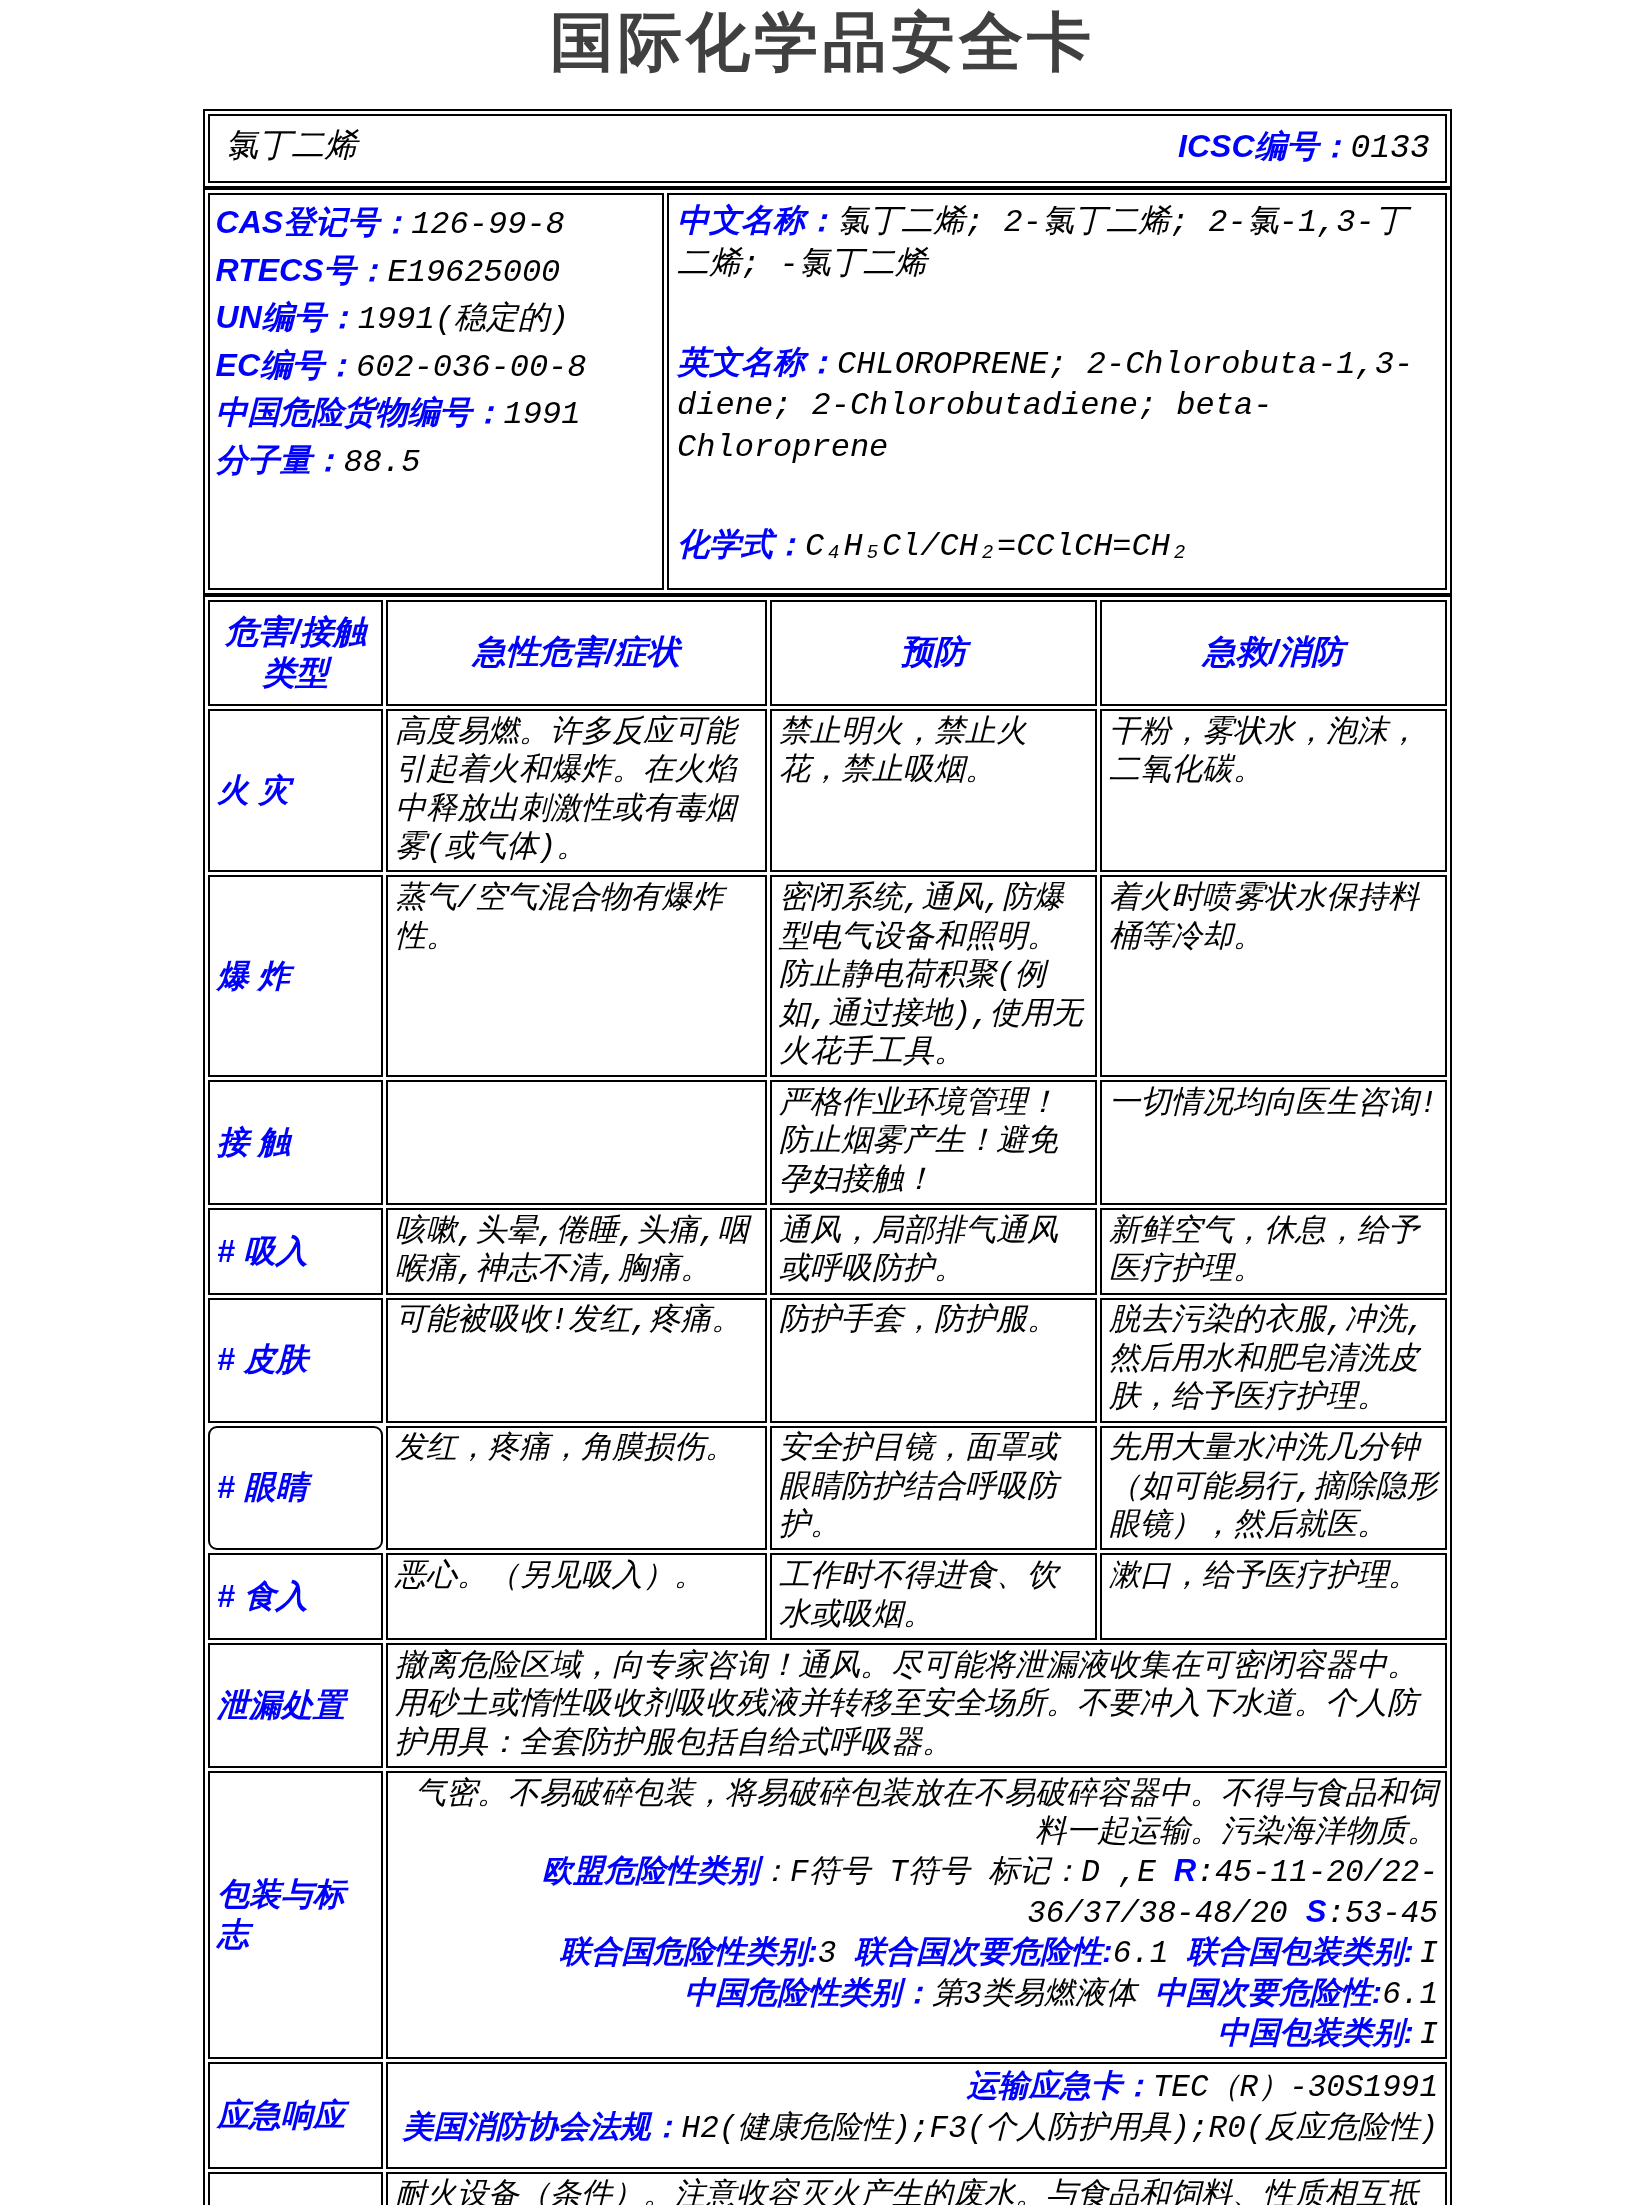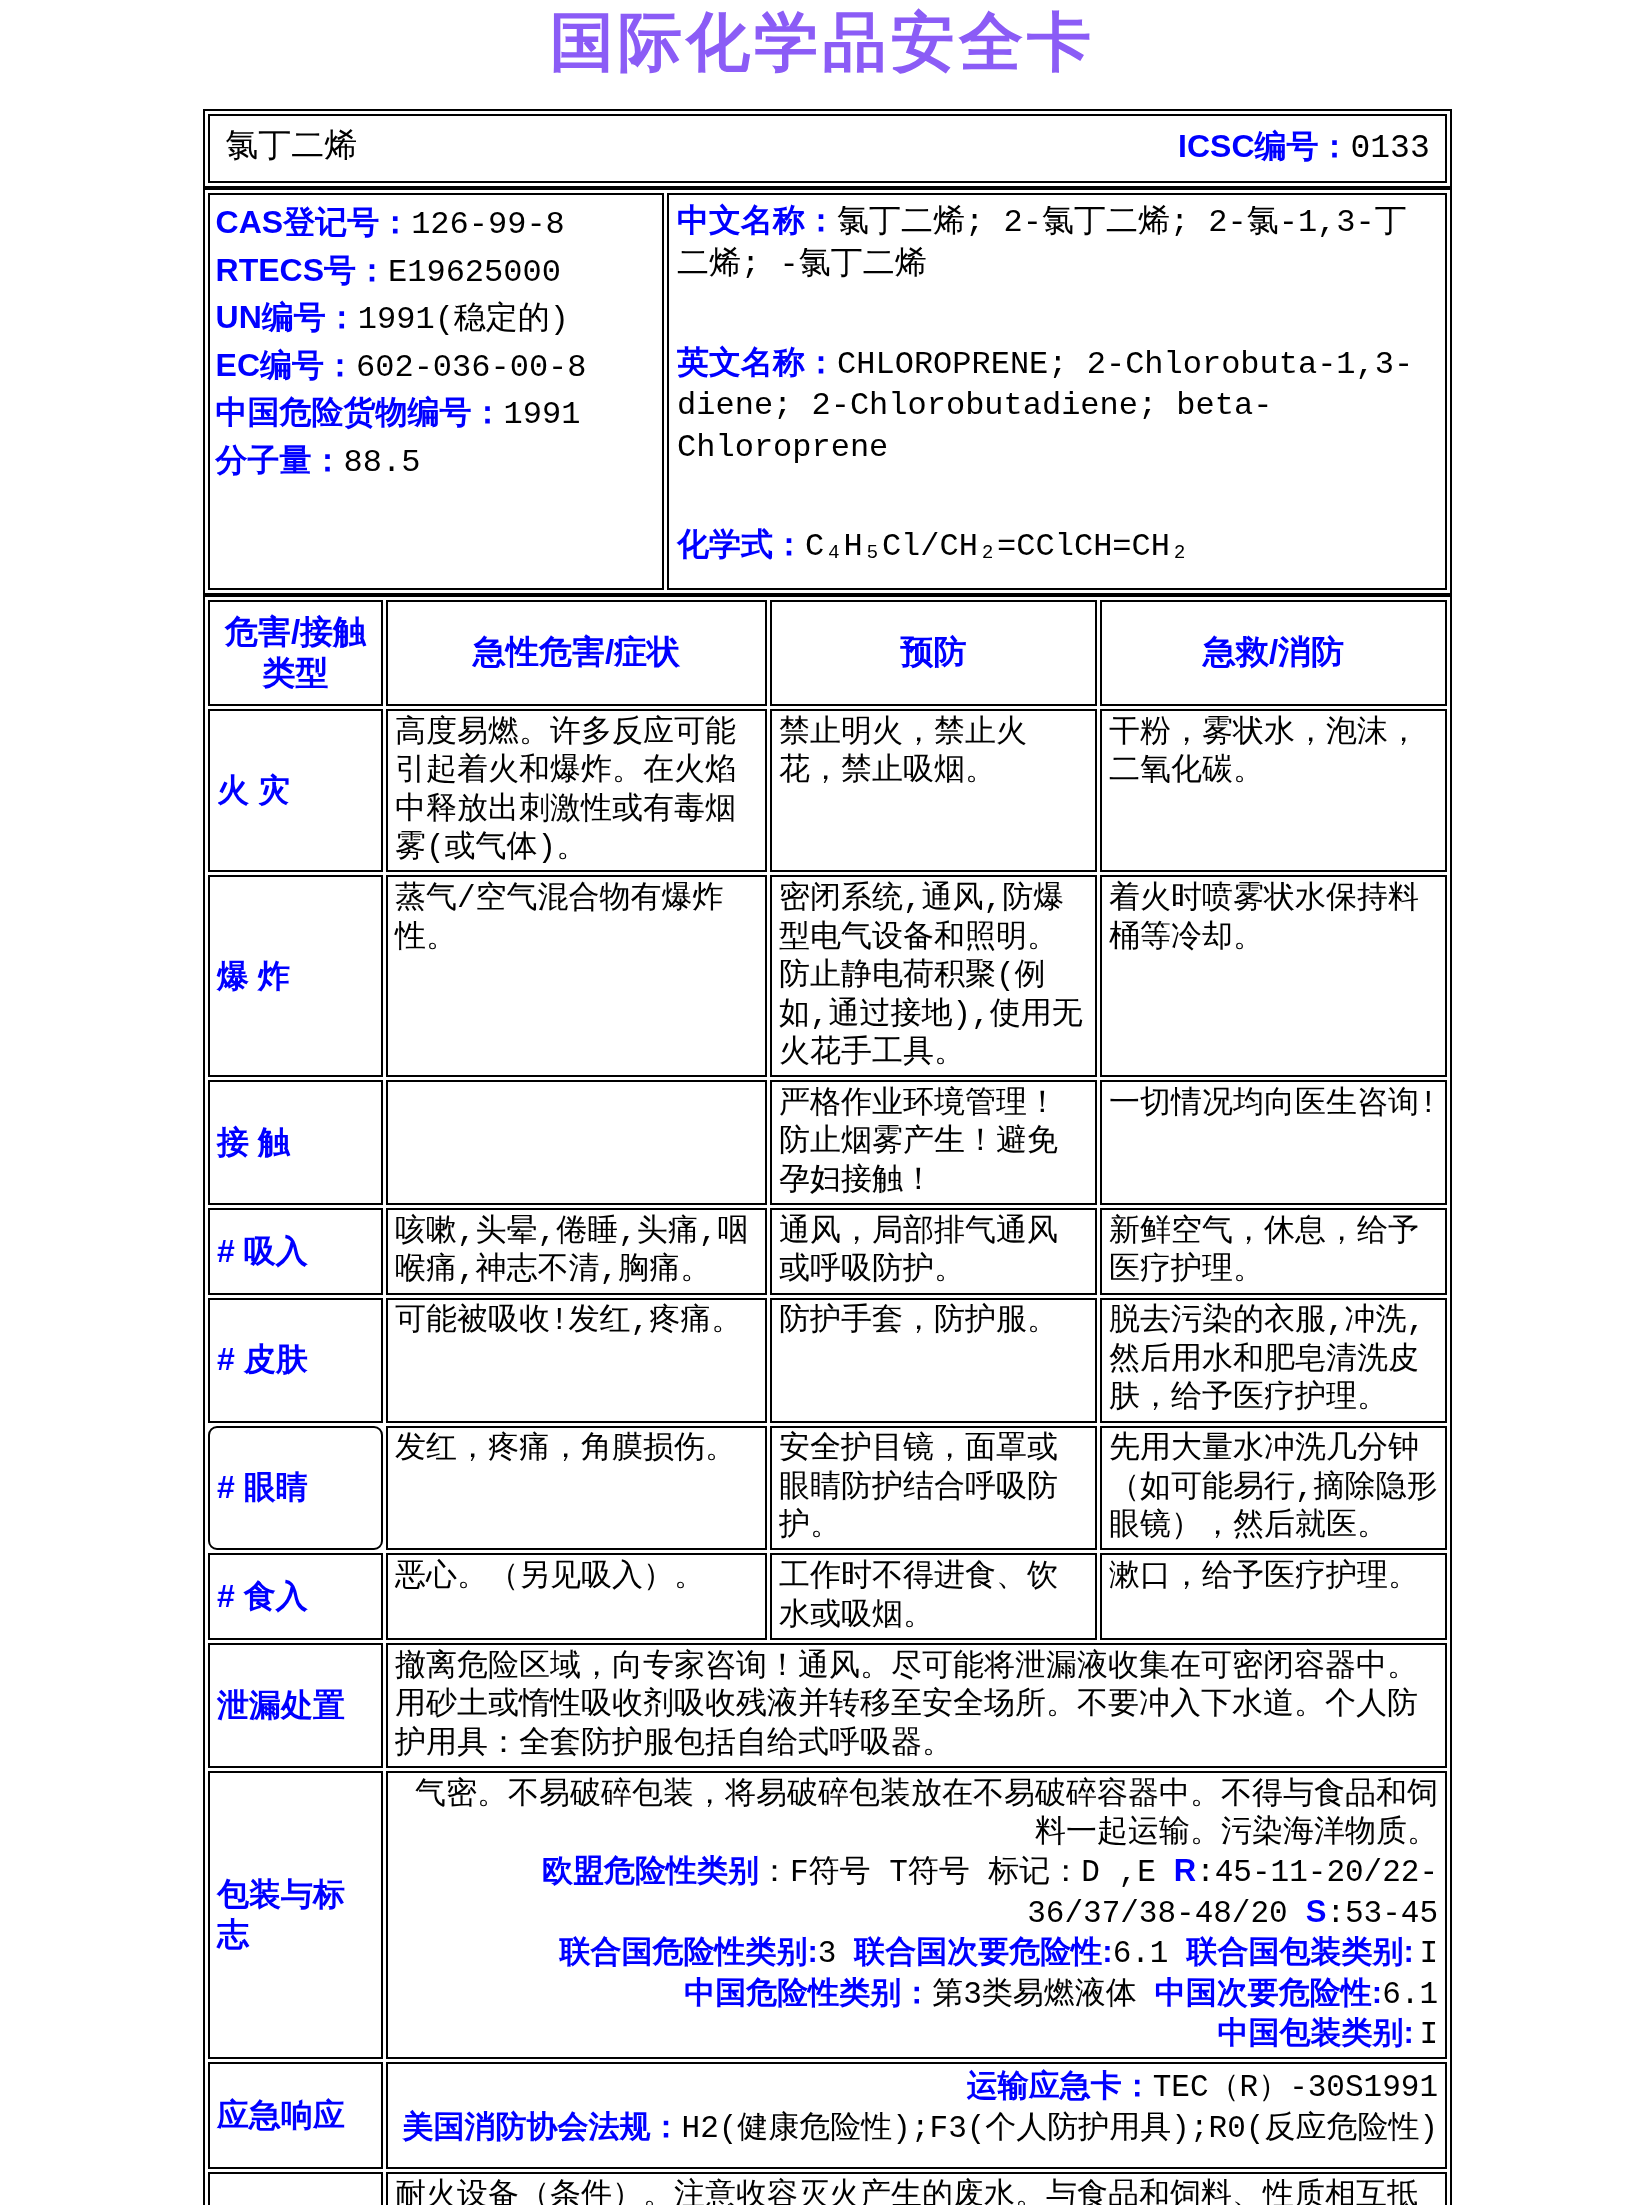--- a/index.html
+++ b/index.html
@@ -11,21 +11,21 @@
     overflow: hidden;
     font-family: "Liberation Serif", "DejaVu Serif", serif;
     color: #000;
   }
   .title {
     padding-top: 7px;
     text-align: center;
     font-family: "Liberation Sans", "DejaVu Sans", sans-serif;
     font-size: 64px;
     font-weight: bold;
-    color: #8b5cf6;
+    color: #404040;
     letter-spacing: 4.2px;
     line-height: 1.1;
   }
   .card {
     width: 1249px;
     margin: 32px 0 0 203px;
   }
   table.band {
     width: 1249px;
     table-layout: fixed;
@@ -37,20 +37,21 @@
   }
   table.band + table.band { margin-top: 0px; }
   td {
     border: 2.1px solid #000;
     vertical-align: top;
     padding: 2.8px 7px;
     font-size: 31px;
     line-height: 1.24;
     font-family: "Liberation Mono", "DejaVu Sans Mono", monospace;
     word-break: break-word;
+    font-style: italic;
   }
   
   .lbl {
     color: #0000ff;
     font-weight: bold;
     font-family: "Liberation Sans", "DejaVu Sans", sans-serif;
   }
   .val { color:#000; }
   
   td.name-cell { padding: 4.2px 15.3px; }

